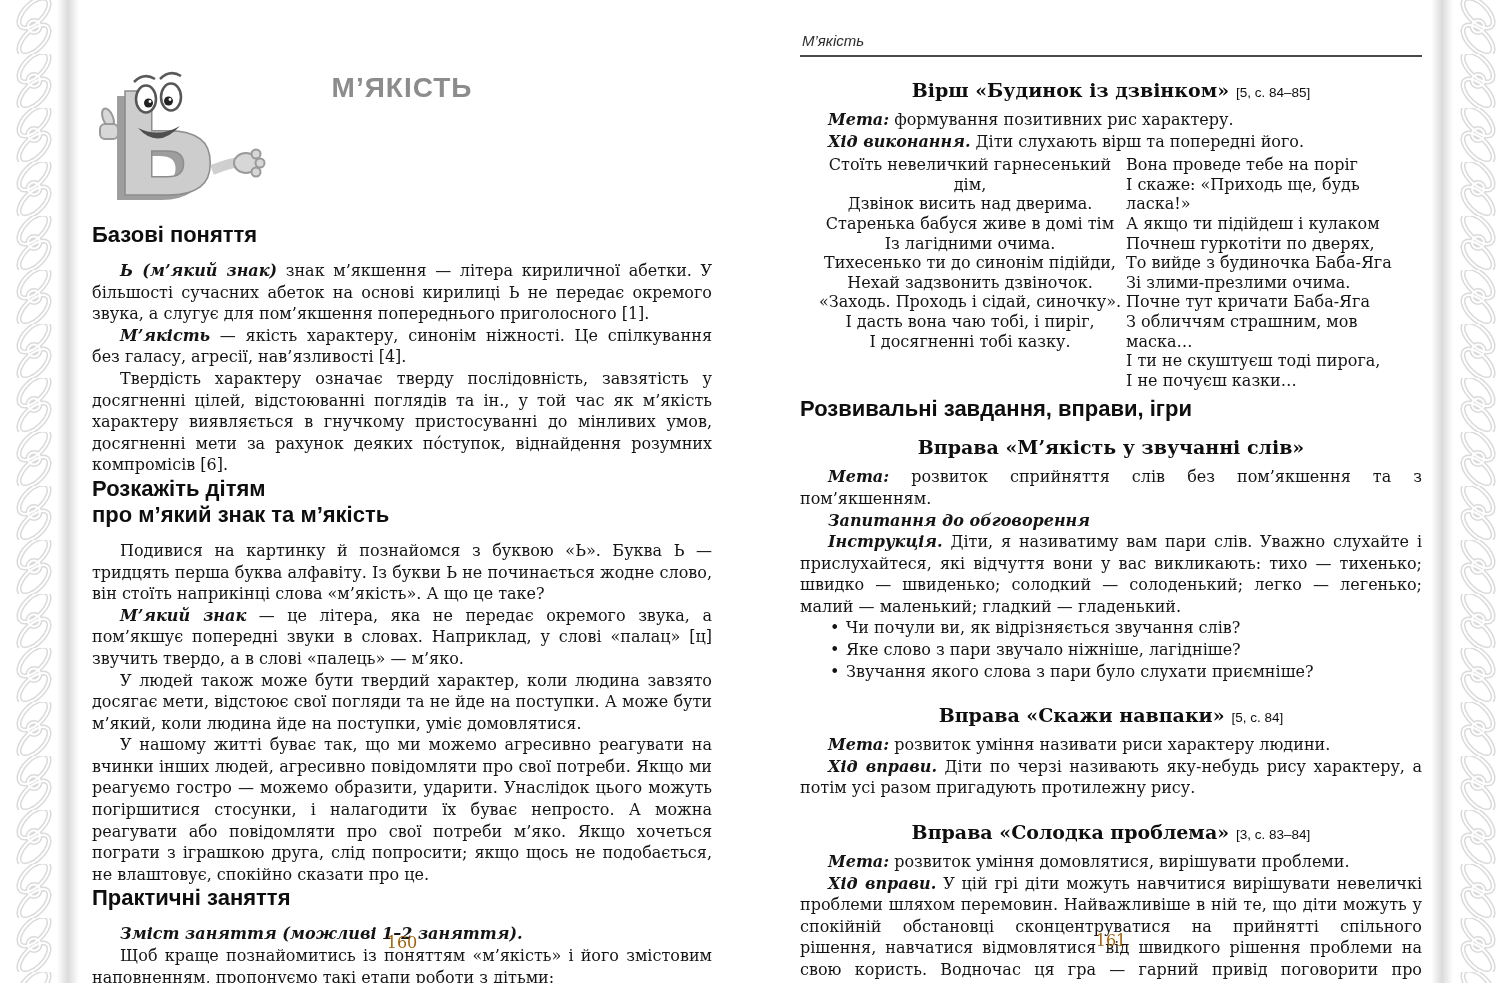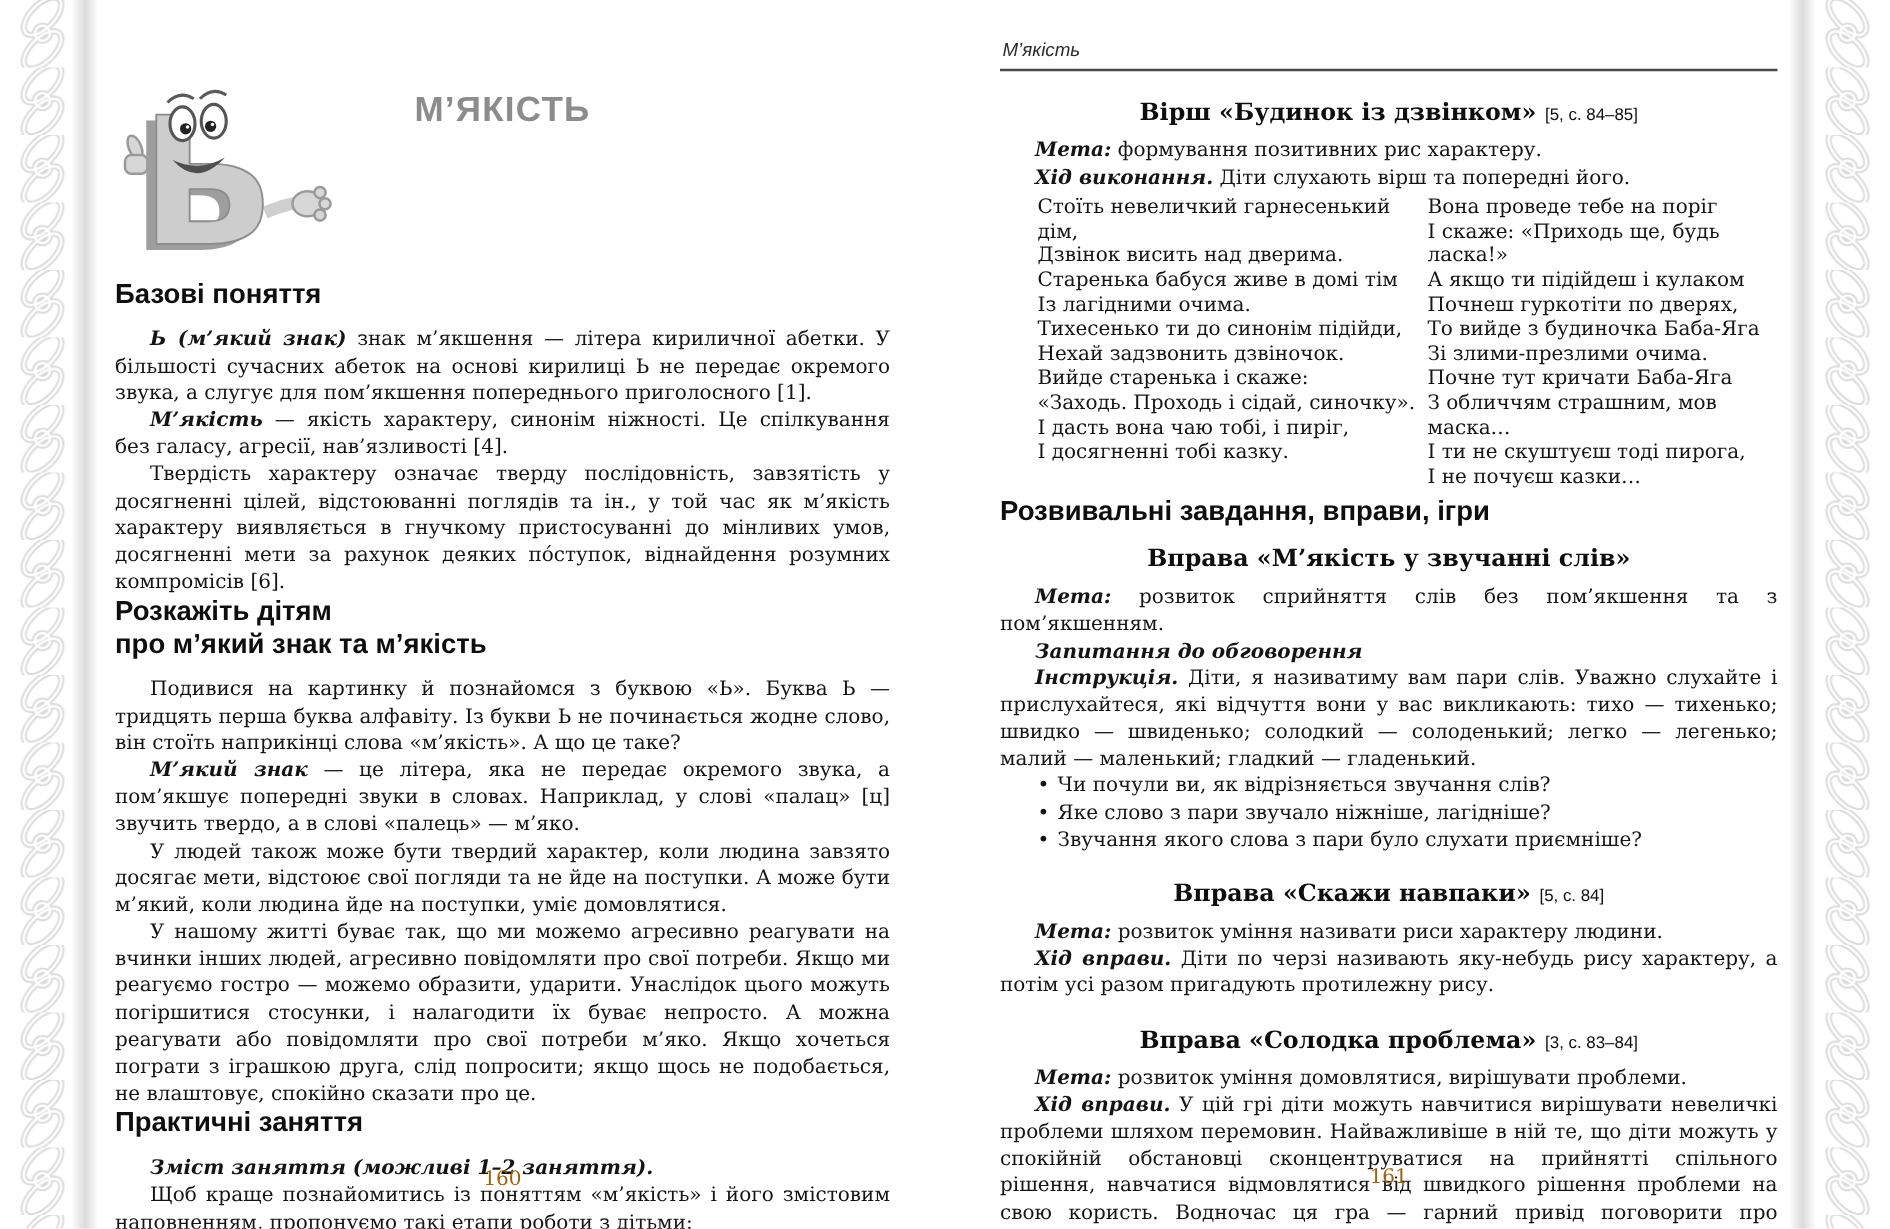--- a/index.html
+++ b/index.html
@@ -53,21 +53,21 @@
     font-size:15px;color:#2c2c2c;padding:4px 0 6px 2px;
   }
   .header-rule{height:2px;background:#4a4a4a;margin-bottom:16px;}
   .page-num{
     position:absolute;bottom:0;left:0;right:0;text-align:center;
     font-size:16px;color:#a16207;
   }
   
   .poem{display:flex;margin:3px 0 6px;}
   .poem-col{font-size:16px;line-height:19.6px;}
-  .poem-col.c1{margin-left:30px;width:312px;}
+  .poem-col.c1{margin-left:14px;width:312px;text-align:center;}
   .poem-col.c2{width:280px;}
   
   .bullet-row{display:flex;font-size:16px;line-height:21.6px;padding-left:30px;}
   .bullet{width:16px;flex:none;}
   
   .left-header{position:relative;height:150px;}
   .mascot{position:absolute;left:2px;top:-6px;}
   
   .mt-basic{margin-top:30px;}
   .mt-tell{margin-top:34px;}
@@ -171,21 +171,20 @@
   <p class="body"><span class="bi">Хід виконання.</span><span> Діти слухають вірш та попередні його.</span></p>
 
   <div class="poem">
     <div class="poem-col c1">
       <div>Стоїть невеличкий гарнесенький дім,</div>
       <div>Дзвінок висить над дверима.</div>
       <div>Старенька бабуся живе в домі тім</div>
       <div>Із лагідними очима.</div>
       <div>Тихесенько ти до синонім підійди,</div>
       <div>Нехай задзвонить дзвіночок.</div>
-      <div>Вийде старенька і скаже:</div>
       <div>«Заходь. Проходь і сідай, синочку».</div>
       <div>І дасть вона чаю тобі, і пиріг,</div>
       <div>І досягненні тобі казку.</div>
     </div>
     <div class="poem-col c2">
       <div>Вона проведе тебе на поріг</div>
       <div>І скаже: «Приходь ще, будь ласка!»</div>
       <div>А якщо ти підійдеш і кулаком</div>
       <div>Почнеш гуркотіти по дверях,</div>
       <div>То вийде з будиночка Баба-Яга</div>

